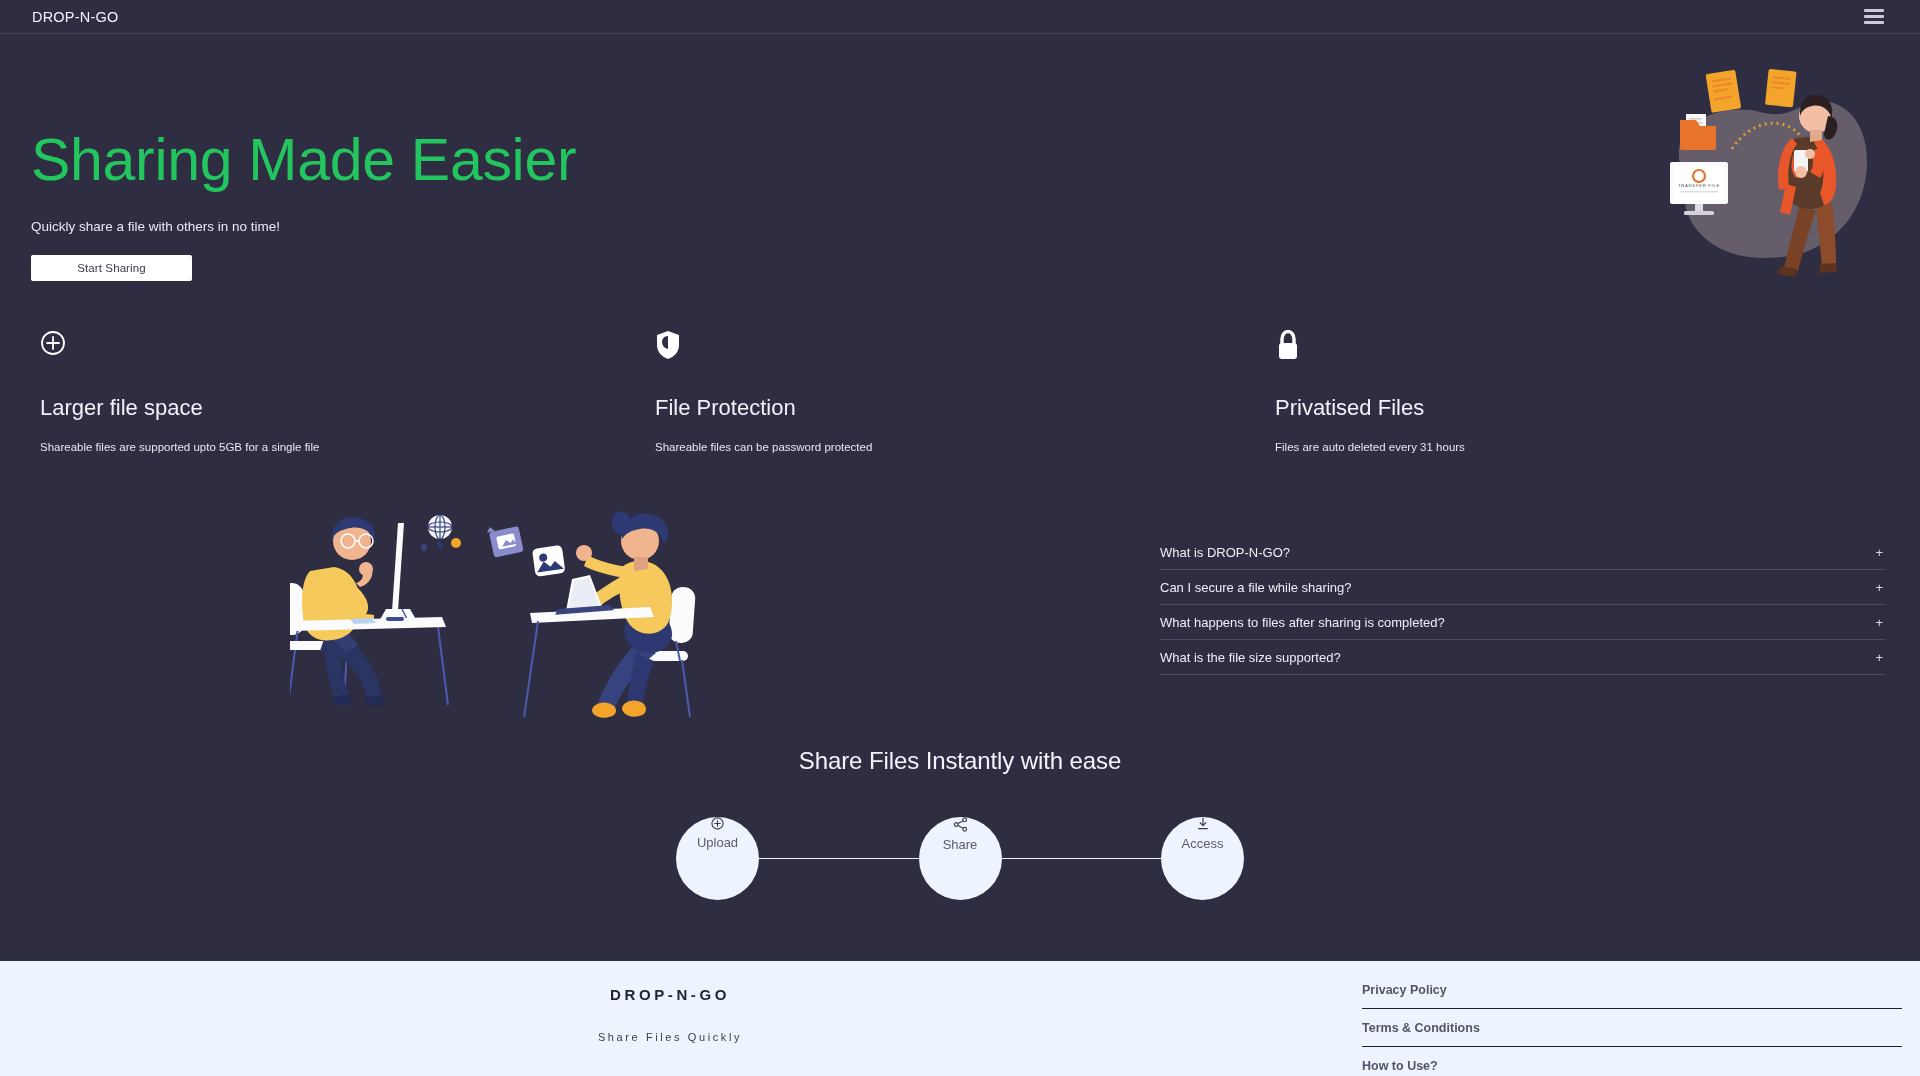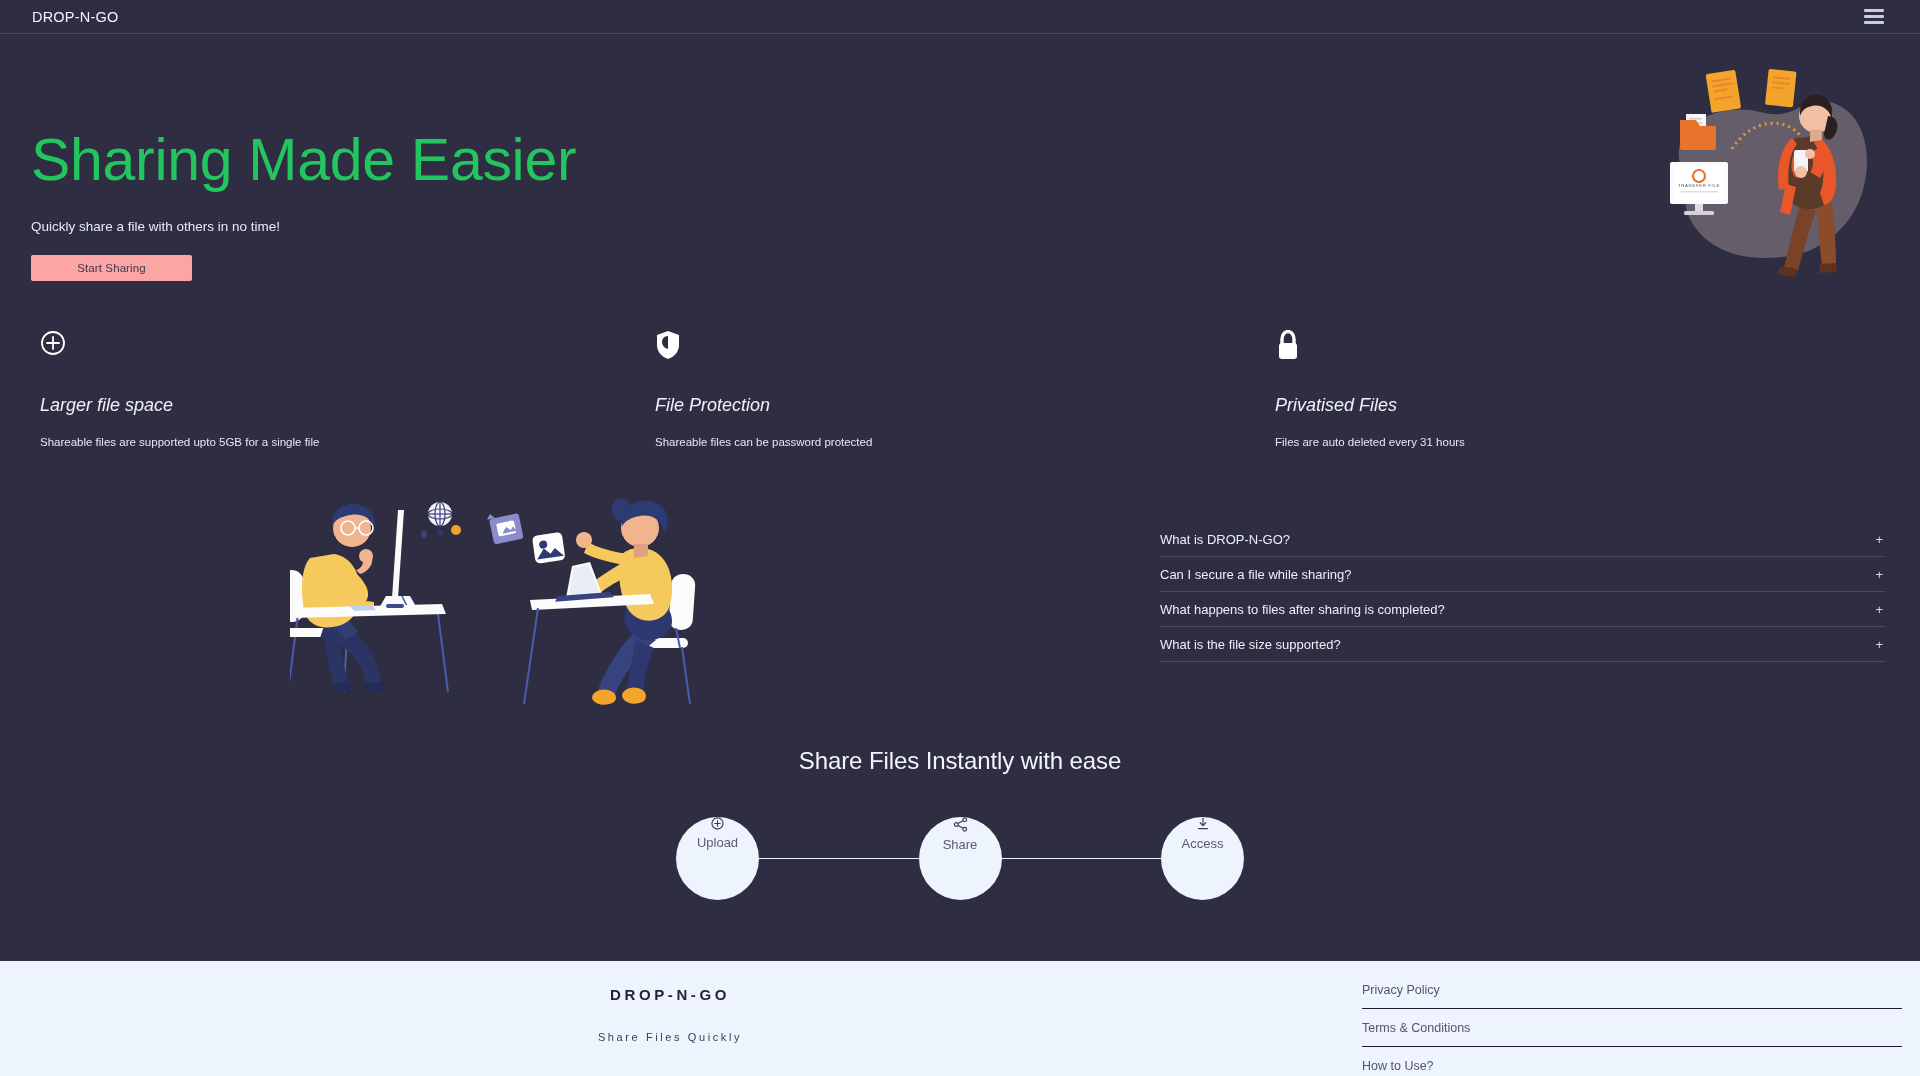--- a/index.html
+++ b/index.html
@@ -31,41 +31,41 @@
   
   .hero { position:absolute; top:34px; left:0; width:1920px; height:290px; }
   .hero-copy { position:absolute; left:31px; top:96px; }
   .hero-title {
     font-size:59px; font-weight:300; color:#22c55e; letter-spacing:-.3px;
     line-height:1.05; white-space:nowrap;
   }
   .hero-sub { margin-top:27px; font-size:13.5px; color:#e8eaf3; font-weight:400; }
   .start-btn {
     margin-top:21px; width:161px; height:26px;
-    background:#fca5a5; color:#3a3950; border:none; border-radius:2px;
+    background:#ffffff; color:#3a3950; border:none; border-radius:2px;
     font-size:11.5px; font-family:"Liberation Sans", sans-serif;
     cursor:pointer; display:flex; align-items:center; justify-content:center;
     letter-spacing:.1px;
   }
 
   
   .hero-art { position:absolute; right:20px; top:20px; width:250px; height:230px; }
 
   
   .features { position:absolute; top:330px; left:0; width:1920px; height:120px; }
   .feature { position:absolute; top:0; }
   .feature:nth-child(1) { left:40px; }
   .feature:nth-child(2) { left:655px; }
   .feature:nth-child(3) { left:1275px; }
   .feature-icon { height:34px; display:flex; align-items:flex-start; }
-  .feature-title { margin-top:31px; font-size:18px; color:#f0f2f9; font-weight:400;font-style:italic; }
+  .feature-title { margin-top:31px; font-size:22px; color:#f0f2f9; font-weight:400; }
   .feature-desc { margin-top:20px; font-size:11.5px; color:#e6e8f2; font-weight:400; }
 
   
-  .mid { position:absolute; top:492px; left:0; width:1920px; height:260px; }
+  .mid { position:absolute; top:505px; left:0; width:1920px; height:260px; }
   .mid-art { position:absolute; left:290px; top:0; width:560px; height:250px; }
 
   
   .faq { position:absolute; left:1160px; top:30px; width:725px; }
   .faq-item {
     height:35px; display:flex; align-items:center; justify-content:space-between;
     border-bottom:1px solid #4c4b5f; cursor:pointer;
   }
   .faq-q { font-size:13px; color:#eef0f8; font-weight:400; }
   .faq-plus { font-size:13px; color:#d8dae6; line-height:1; padding-right:2px; }
@@ -106,21 +106,21 @@
   .footer-logo-tag {
     margin-top:28px; font-size:11px; color:#3b3a52; letter-spacing:2.6px;
     white-space:nowrap;
   }
   .footer-links { position:absolute; left:1362px; top:10px; width:540px; }
   .footer-link-row {
     height:38px; display:flex; align-items:center;
     border-bottom:1px solid #1d1c2e; cursor:pointer;
   }
   .footer-link-row:last-child { border-bottom:none; }
-  .footer-link { font-size:12.5px; color:#54536a; font-weight:400; }
+  .footer-link { font-size:12.5px; color:#54536a; font-weight:700; }
 </style>
 </head>
 <body>
 
 <div class="page">
 
   <div class="header">
     <div class="brand">DROP-N-GO</div>
     <div class="hamburger">
       <span></span>

